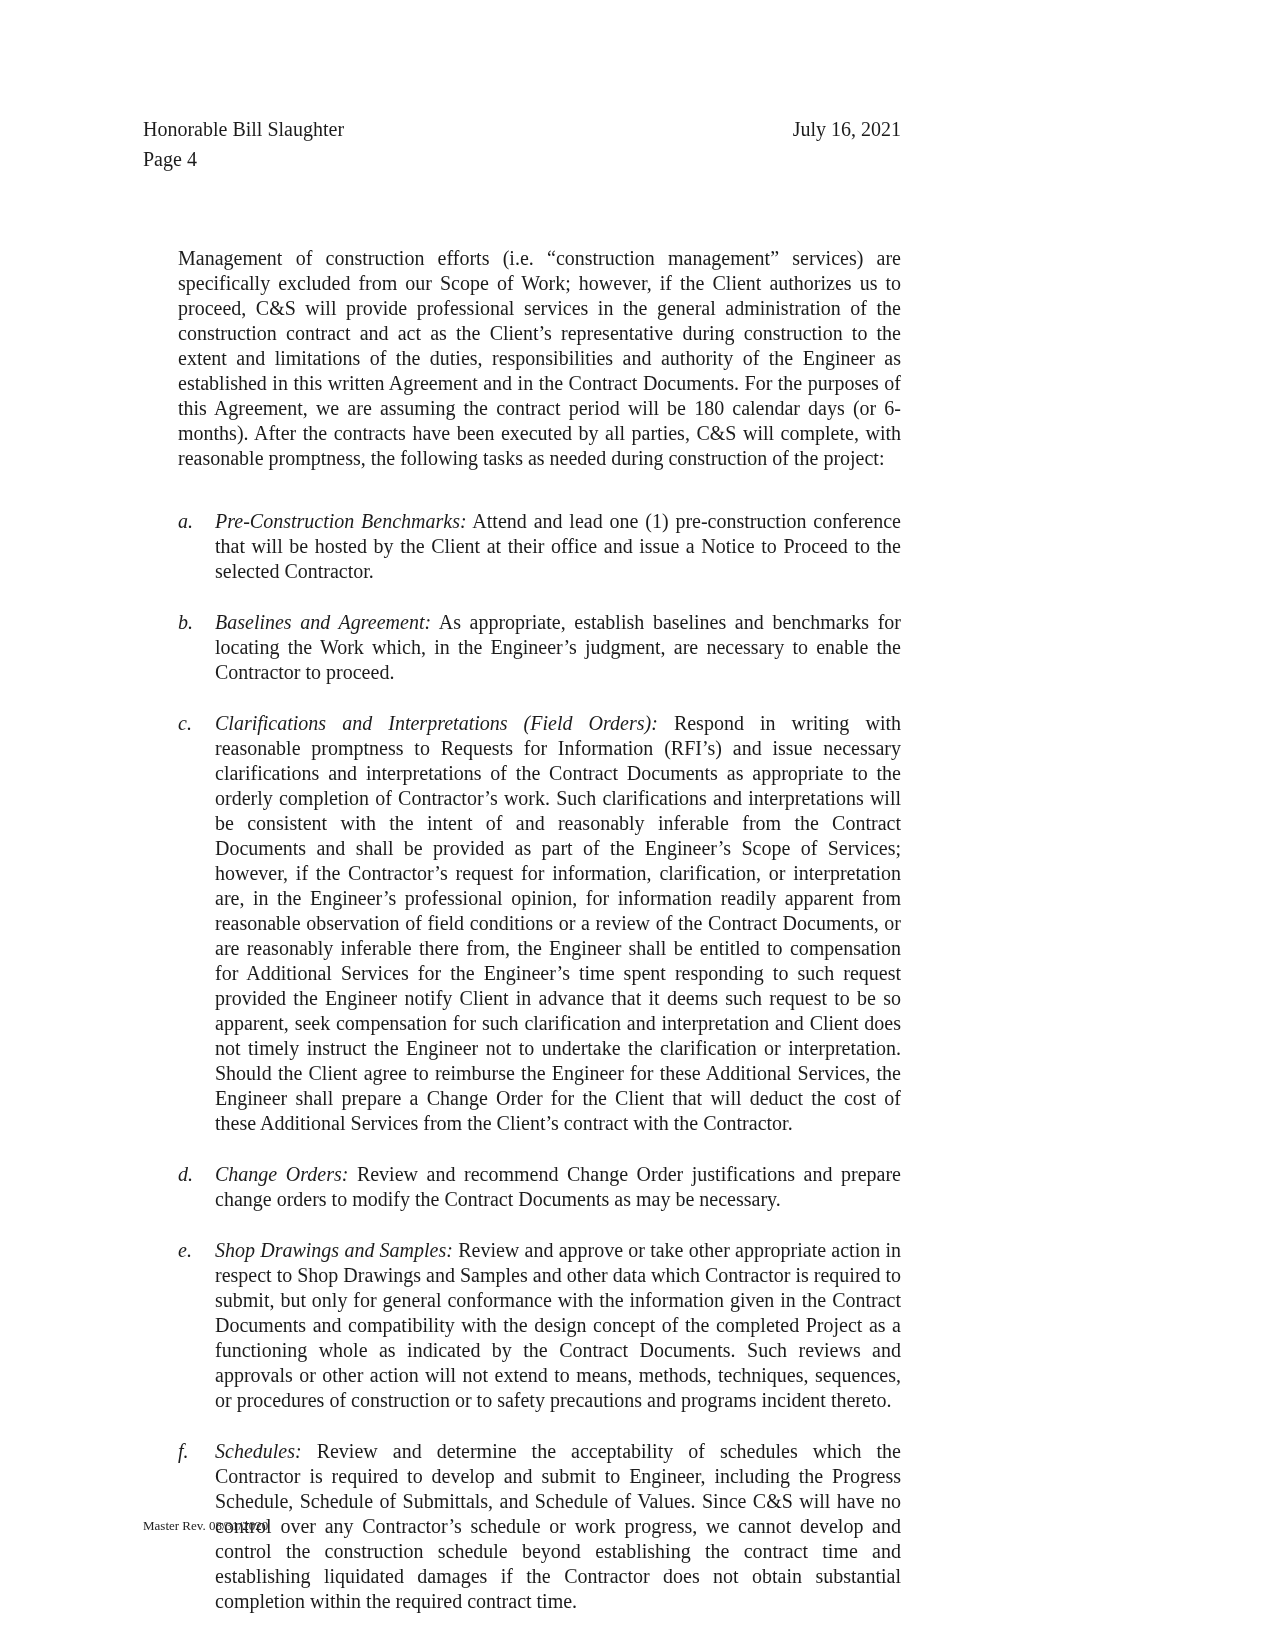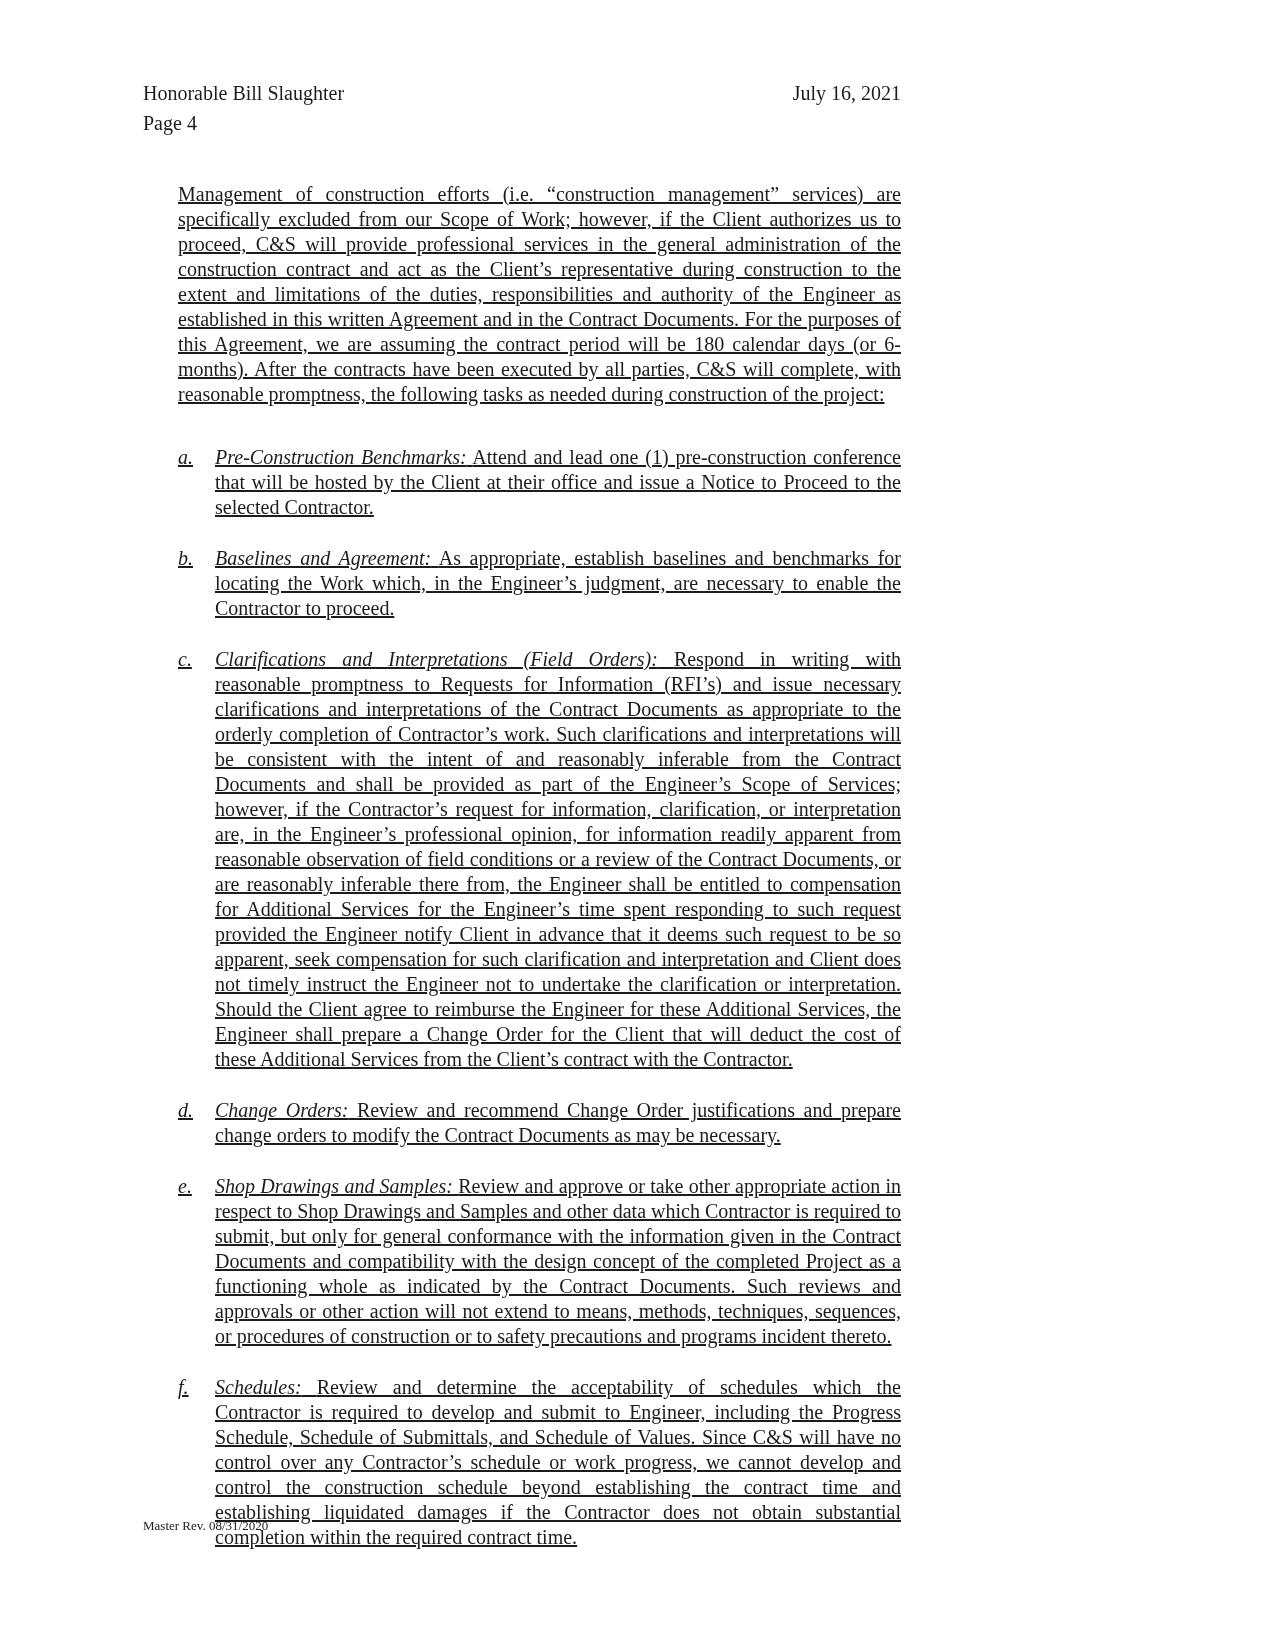--- a/index.html
+++ b/index.html
@@ -6,36 +6,35 @@
   html, body { background: #ffffff; }
   body {
     font-family: "Liberation Serif", serif;
     color: #1c1c1c;
   }
   .page {
     position: relative;
     width: 1098px;
     height: 1651px;
     background: #ffffff;
-    padding: 78px 197px 0 143px;
+    padding: 114px 197px 0 143px;
     font-size: 20px;
     line-height: 25px;
     overflow: hidden;
   }
   .letter-header {
     display: flex;
     justify-content: space-between;
     align-items: flex-start;
   }
   .header-left div { line-height: 30px; }
   .header-right { line-height: 30px; }
   .letter-body {
     margin-left: 35px;
-    margin-top: 44px;
-    text-decoration: underline;
+    margin-top: 72px;
   }
   .intro {
     text-align: justify;
   }
   .task-list {
     margin-top: 38px;
     list-style: none;
   }
   .task-item {
     display: flex;

